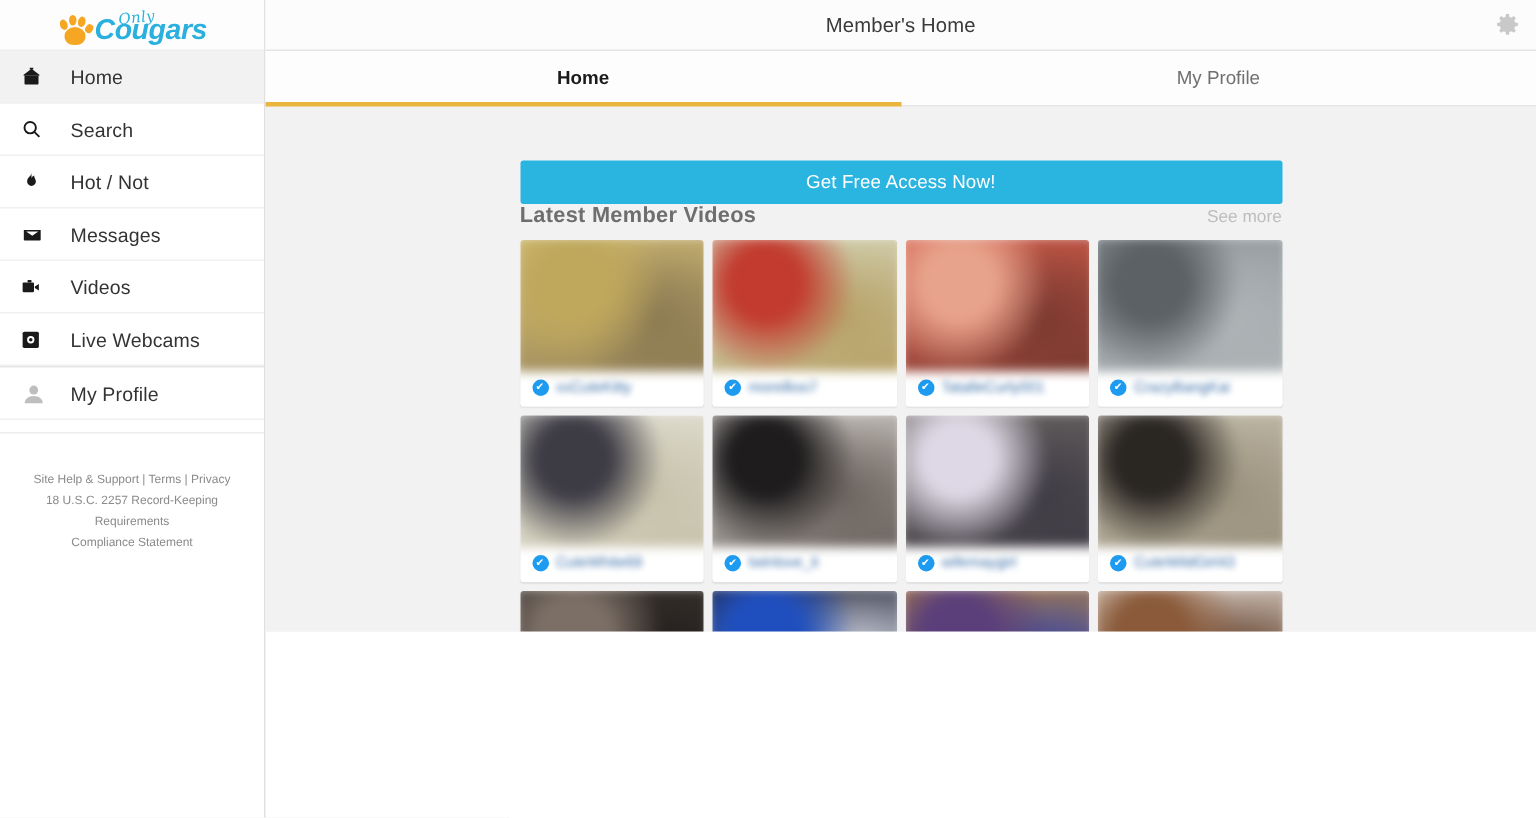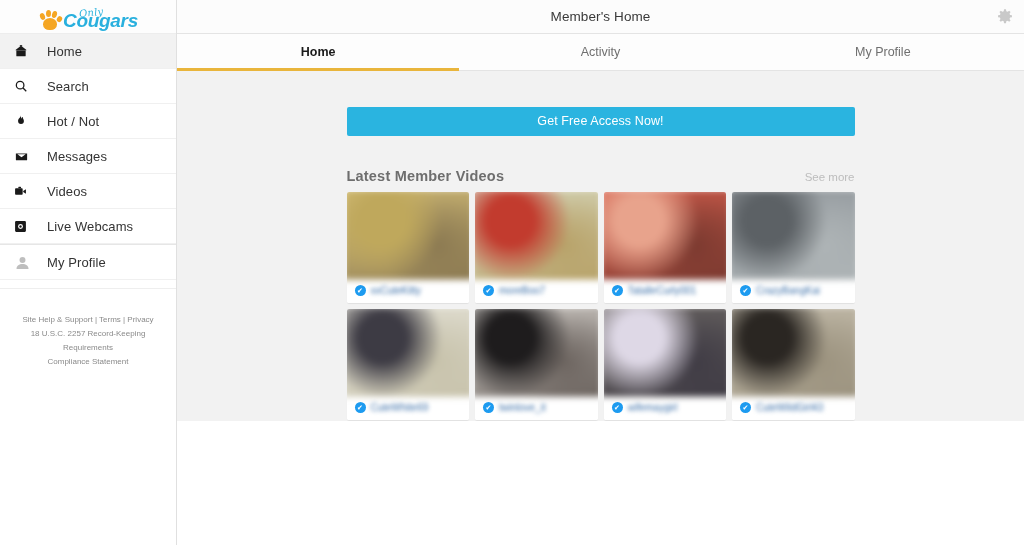--- a/index.html
+++ b/index.html
@@ -139,21 +139,21 @@
     height:29px; line-height:29px;
     background:#2ab4e0; color:#fff;
     border:none; border-radius:2px;
     text-align:center; font-size:12.5px;
     cursor:pointer; letter-spacing:.1px;
     font-family:"Liberation Sans", sans-serif;
   }
 
   .sec-head {
     display:flex; align-items:baseline; justify-content:space-between;
-    margin-top:32px; margin-bottom:8px;
+    margin-bottom:8px;
   }
   .sec-title { font-size:14.5px; color:#6e6e6e; font-weight:bold; letter-spacing:.2px; }
   .see-more { font-size:11.5px; color:#bdbdbd; cursor:pointer; text-decoration:none; }
 
   .grid {
     display:grid;
     grid-template-columns:repeat(4,1fr);
     gap:6px 6px;
   }
   .card {
@@ -307,23 +307,20 @@
             <path d="M10.7 1.8h2.6l.42 2.5 1.8.75 2.05-1.42 1.85 1.85-1.42 2.05.75 1.8 2.5.42v2.6l-2.5.42-.75 1.8 1.42 2.05-1.85 1.85-2.05-1.42-1.8.75-.42 2.5h-2.6l-.42-2.5-1.8-.75-2.05 1.42-1.85-1.85 1.42-2.05-.75-1.8-2.5-.42v-2.6l2.5-.42.75-1.8L4.6 5.48 6.45 3.63 8.5 5.05l1.8-.75z"></path>
           </svg>
       </span>
     </div>
 
     <div class="tabs">
       <div class="tab active">
           <span>Home</span>
         </div>
       <div class="tab">
-          <span>Activity</span>
-        </div>
-      <div class="tab">
           <span>My Profile</span>
         </div>
     </div>
 
     <div class="content">
       <div class="col">
 
         <button class="cta">Get Free Access Now!</button>
 
         <div class="sec-head">

